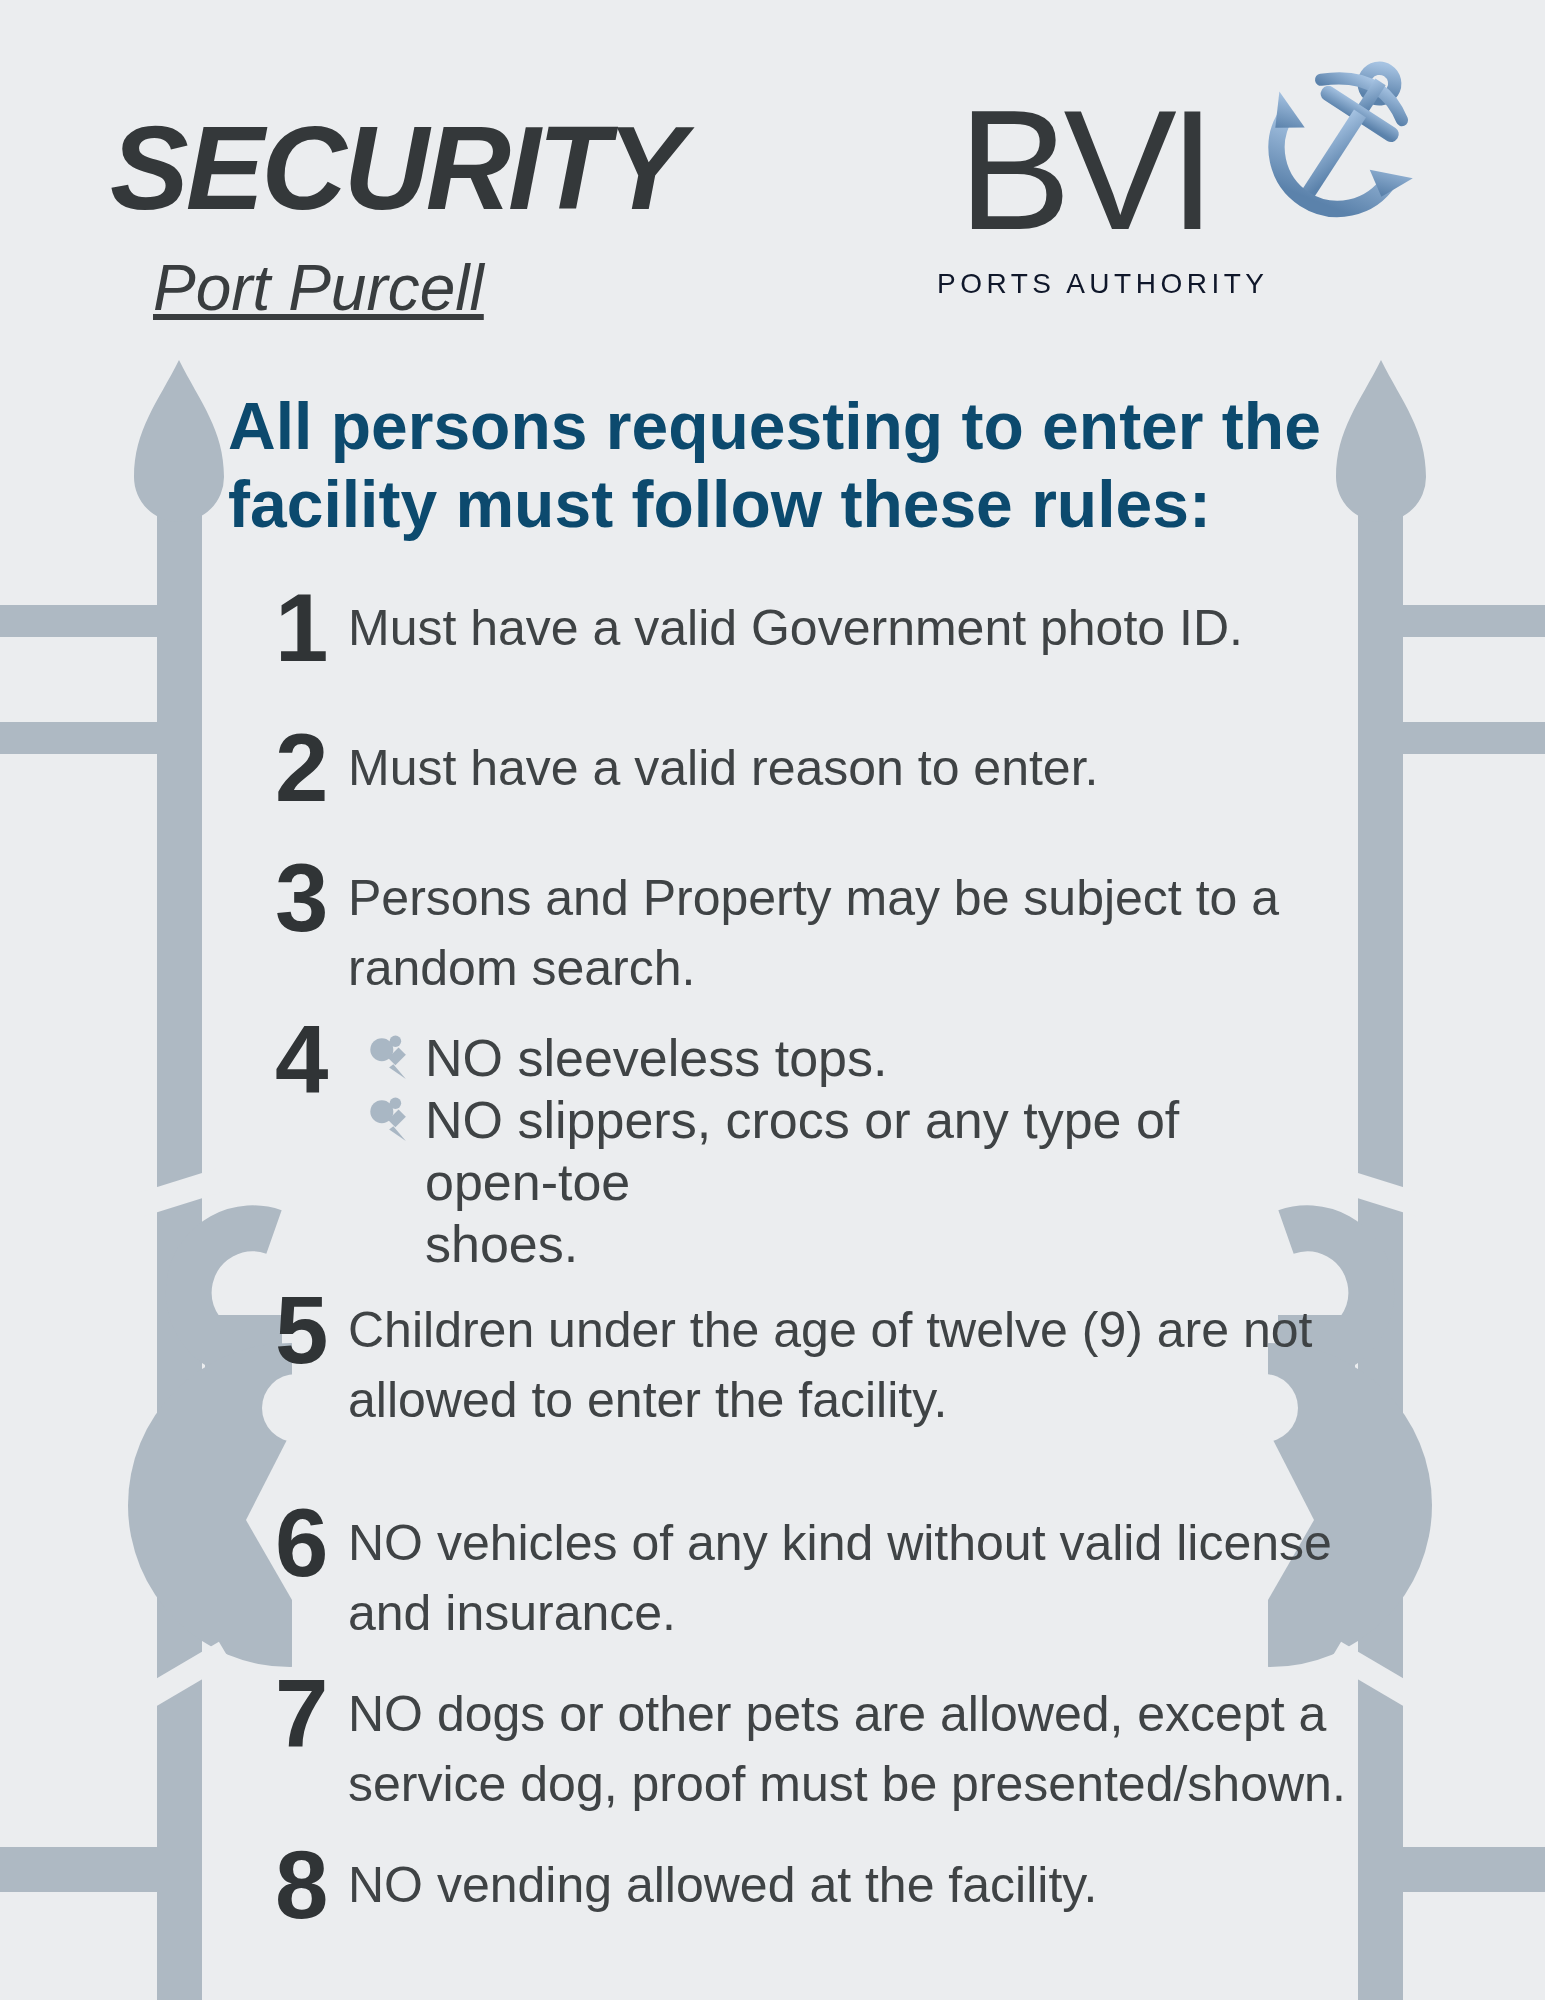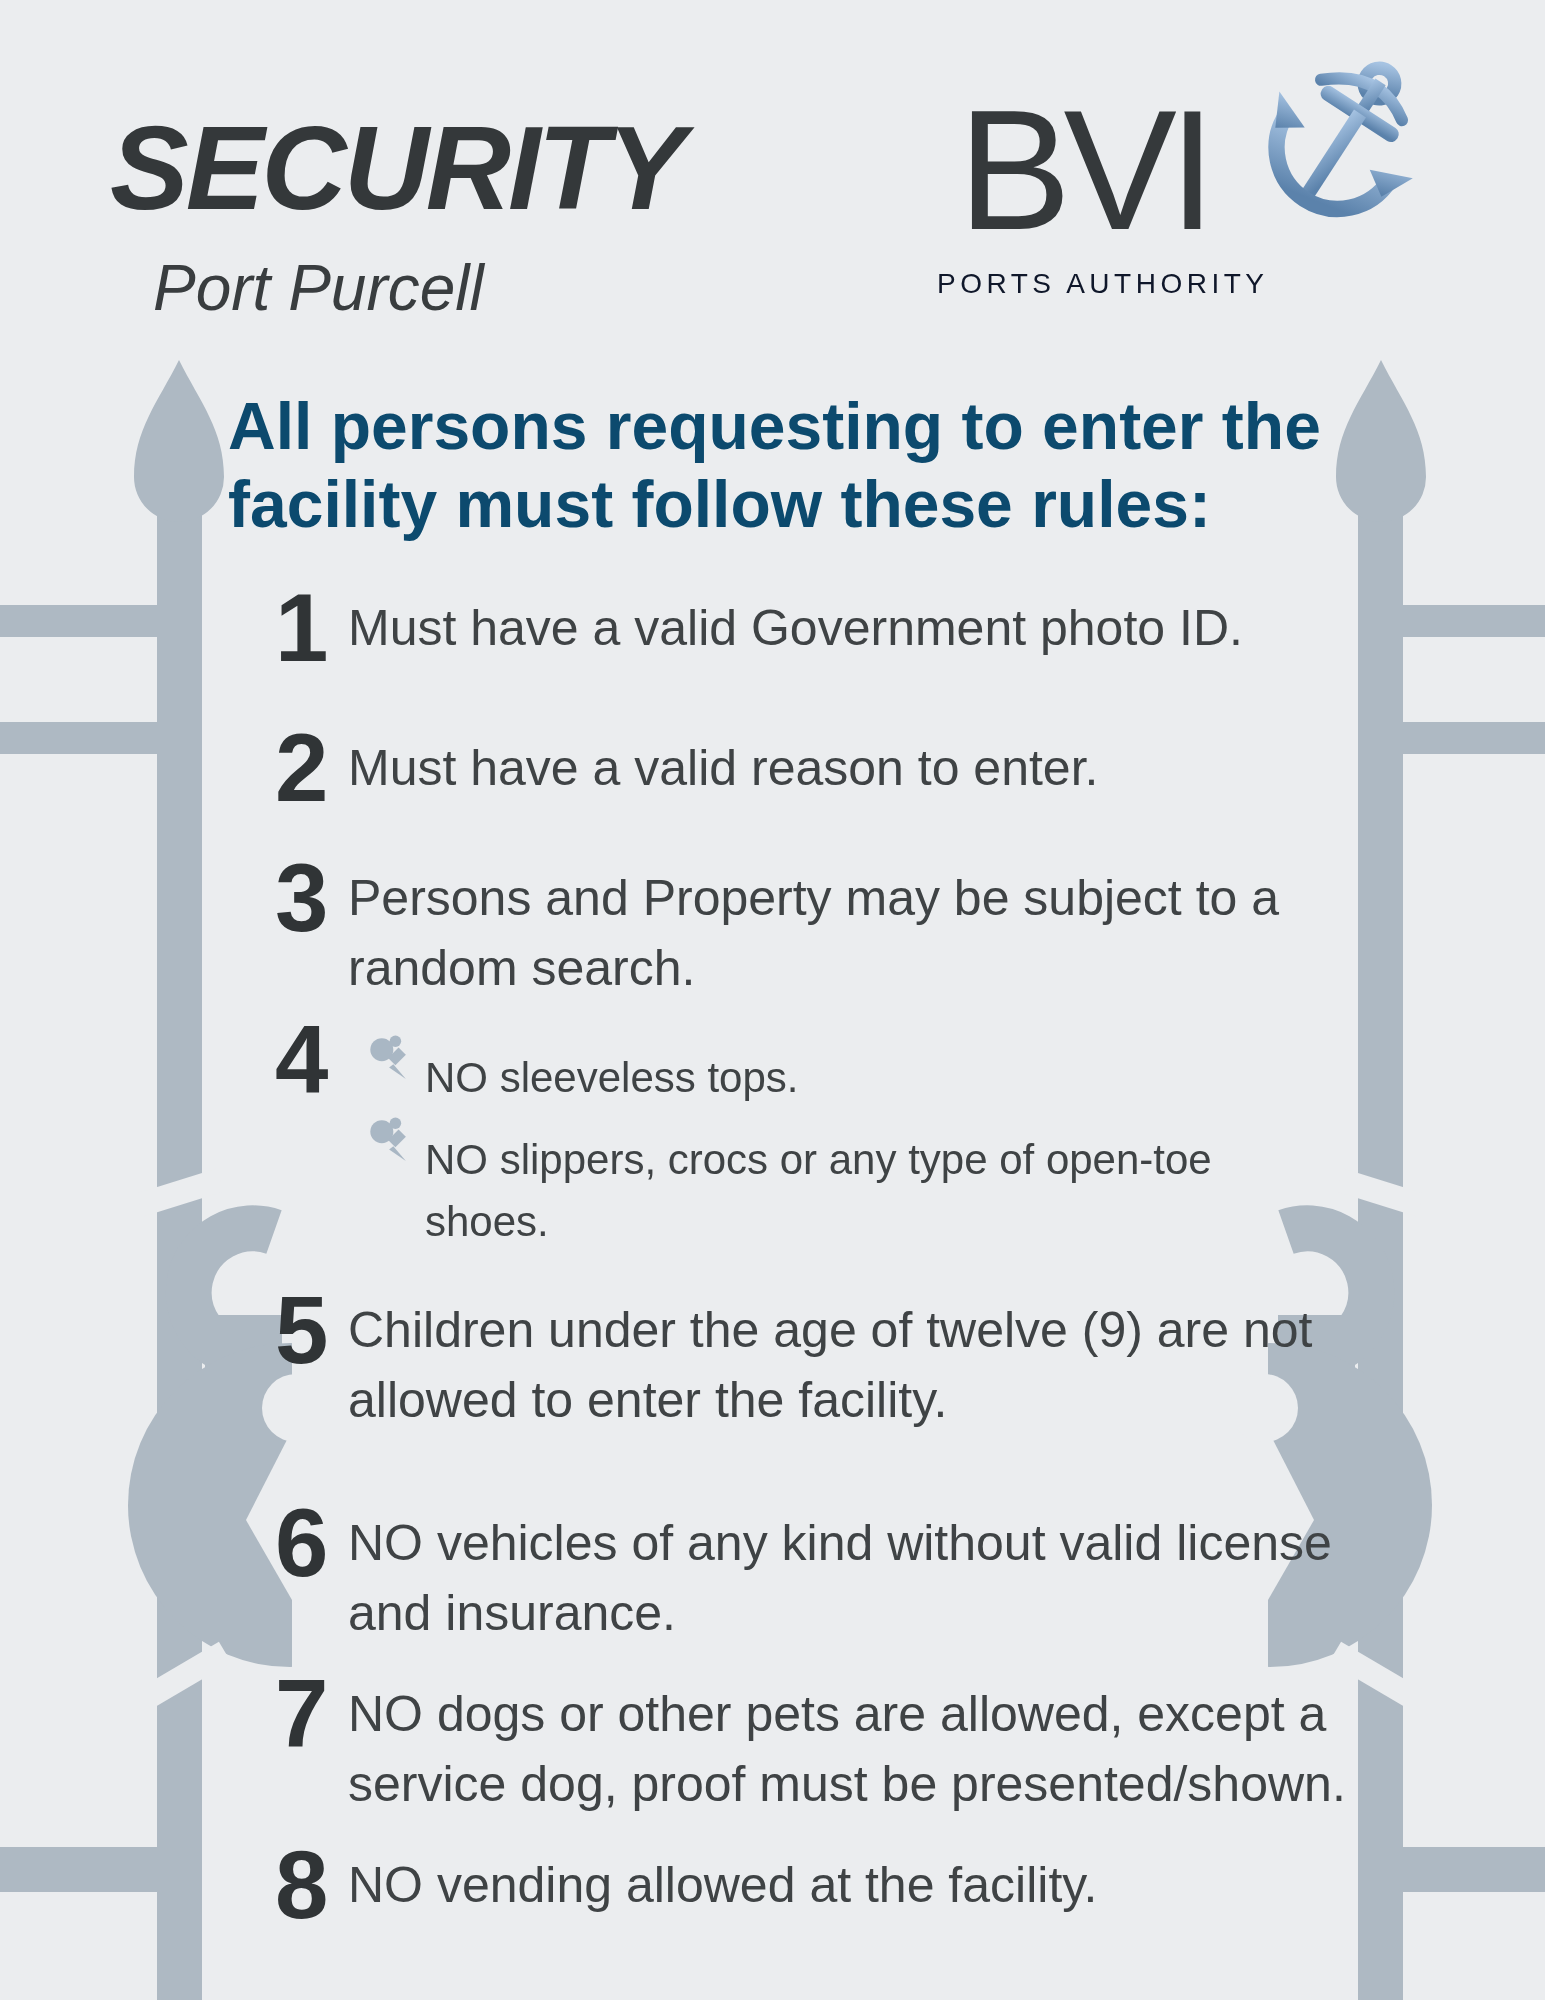--- a/index.html
+++ b/index.html
@@ -15,20 +15,21 @@
   .title{
     position:absolute;left:110px;top:109px;
     font-size:118px;font-weight:bold;letter-spacing:-3px;line-height:1;
     color:#34383a;
     font-style:italic;
   }
   .subtitle{
     position:absolute;left:153px;top:256px;
     font-size:64px;font-style:italic;line-height:1;
     color:#393d3f;
+    text-decoration:underline;
   }
   .logo{position:absolute;left:0;top:0;width:100%;height:100%;}
   .logo-acronym{
     position:absolute;left:958px;top:85px;
     font-size:170px;font-weight:400;letter-spacing:-8px;line-height:1;
     color:#35393b;
   }
   .logo-subtext{
     position:absolute;left:937px;top:270px;
     font-size:28px;letter-spacing:4.5px;line-height:1;
@@ -51,21 +52,21 @@
   }
   .rule-content{margin-left:348px;}
   .rule-text{
     font-size:50px;line-height:70px;color:#3f4345;
     white-space:pre-line;width:1120px;
   }
   .bullets{margin-top:2px;}
   .bullet-row{display:flex;align-items:flex-start;margin-left:17px;}
   .bullet-pin{flex:0 0 60px;padding-top:8px;}
   .bullet-text{
-    font-size:42px;line-height:62px;color:#3f4345;white-space:pre-line;margin-top:20px;
+    font-size:52px;line-height:62px;color:#3f4345;white-space:pre-line;
   }
 </style>
 </head>
 <body>
 
 <div class="poster">
 
   <svg class="deco" width="1545" height="2000" viewBox="0 0 1545 2000">
     <defs>
       <g id="fence-side">

